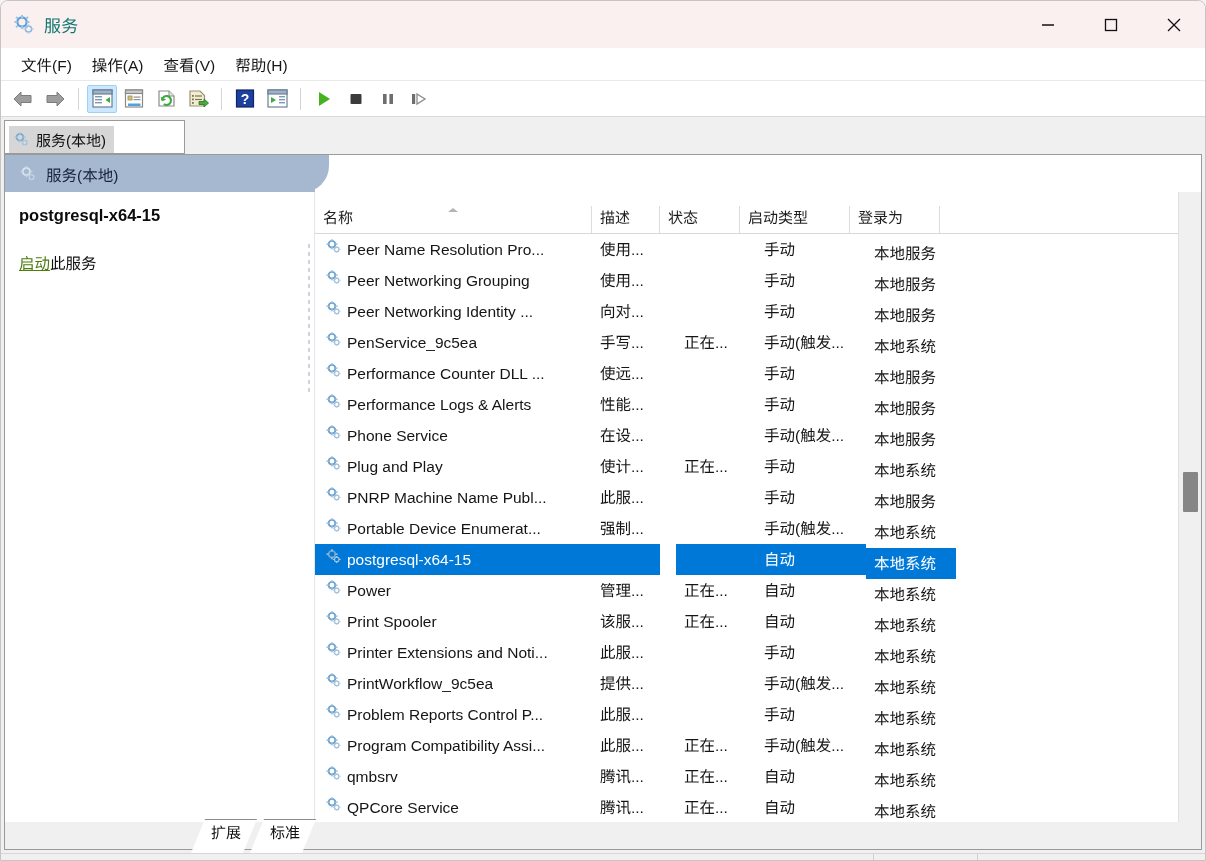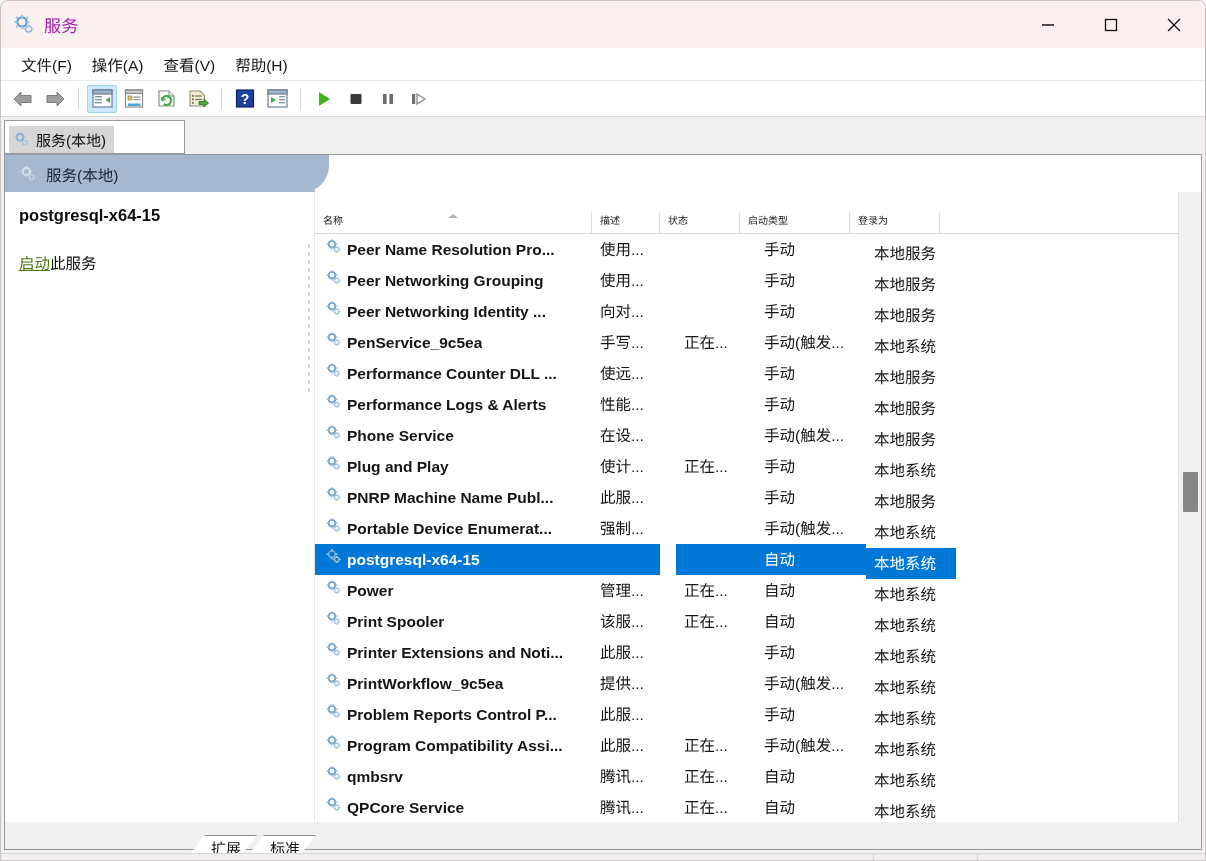--- a/index.html
+++ b/index.html
@@ -33,21 +33,21 @@
     user-select: none;
   }
   .titlebar-icon {
     margin-left: 12px;
     width: 22px; height: 22px;
     display: block;
   }
   .titlebar-title {
     margin-left: 9px;
     font-size: 17px;
-    color: #a21caf;
+    color: #0f766e;
     letter-spacing: .2px;
   }
   .winbtns {
     position: absolute; right: 0; top: 0;
     height: 47px;
     display: flex;
   }
   .winbtn {
     width: 63px; height: 47px;
     display: flex; align-items: center; justify-content: center;
@@ -228,21 +228,21 @@
     height: 42px;
     flex: none;
     align-items: flex-end;
     background: #ffffff;
     border-bottom: 1px solid #d8d8d8;
     user-select: none;
     padding-right: 23px;
   }
   .hcell {
     position: relative;
-    font-size: 10px;
+    font-size: 15px;
     color: #1d1d1d;
     padding: 0 0 6px 8px;
     border-right: 1px solid #dcdcdc;
     cursor: default;
     white-space: nowrap;
     overflow: hidden;
     display: flex;
     align-items: flex-end;
   }
   .hcell.sorted .sort-arrow {
@@ -291,21 +291,20 @@
     overflow: hidden;
     height: 31px;
     line-height: 31px;
   }
   .cell-name {
     width: 277px;
     display: flex;
     align-items: flex-end;
     gap: 5px;
     padding-left: 10px;
-    font-weight: bold;
   }
   .cell-name .nm { overflow: hidden; text-overflow: clip; white-space: nowrap; line-height: 31px; }
   .cell-desc { width: 68px; }
   .cell-state { width: 80px; margin-left: 16px; }
   .cell-startup { width: 110px; }
   .cell-logon { width: 90px; margin-top: 8px; }
 
   
   .vscroll {
     position: absolute;
@@ -335,21 +334,21 @@
   }
   .tabs-wrap {
     position: absolute;
     left: 190px;
     bottom: 0;
     display: flex;
     align-items: flex-end;
   }
   .mmc-tab {
     position: relative;
-    height: 18px;
+    height: 34px;
     padding: 0 16px 0 20px;
     font-size: 15px;
     color: #111;
     line-height: 26px;
     background: #ffffff;
     cursor: default;
     user-select: none;
     border-top: 1px solid #8d8d8d;
     margin-right: -7px;
     clip-path: polygon(14px 0, 100% 0, calc(100% - 14px) 100%, 0 100%);

